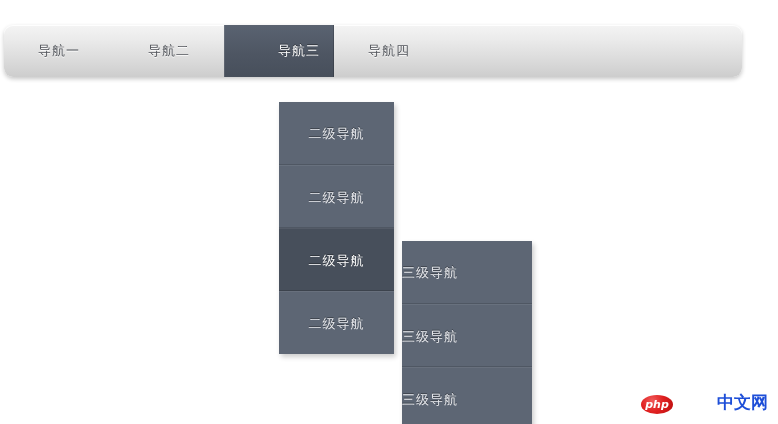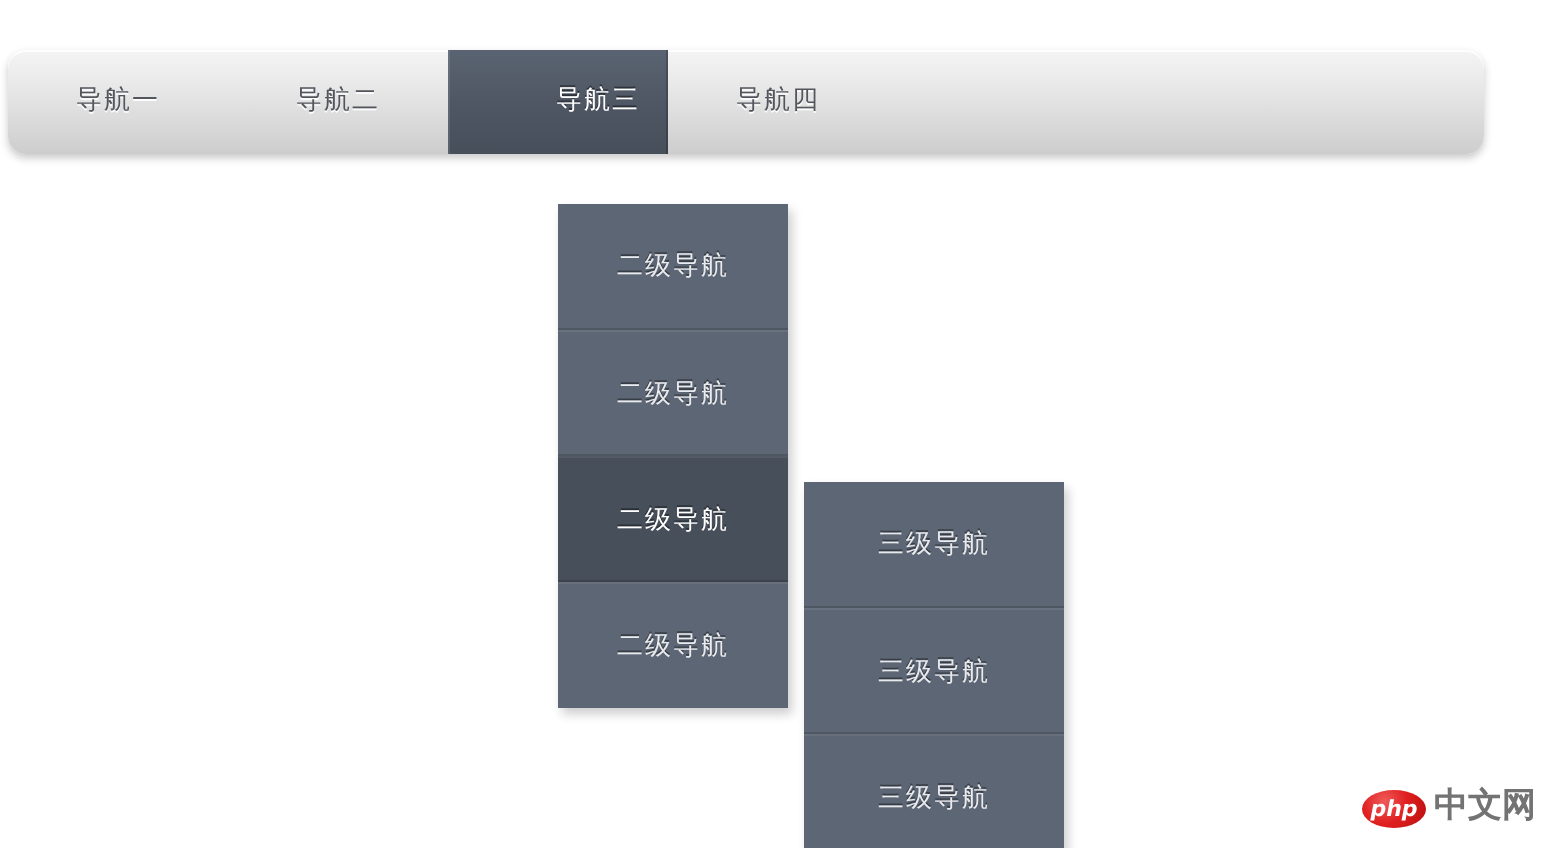--- a/index.html
+++ b/index.html
@@ -117,21 +117,21 @@
     width: 130px;
     margin: 0;
     padding: 0;
     list-style: none;
     background: #5d6674;
     box-shadow: 2px 3px 5px rgba(0,0,0,0.20);
   }
   .third-item {
     height: 63px;
     line-height: 63px;
-    text-align: center;
+    text-align: left;
     font-size: 13px;
     color: #e9eaee;
     text-shadow: 0 -1px 0 rgba(0,0,0,0.40);
     letter-spacing: 1px;
     cursor: pointer;
     border-top: 1px solid rgba(255,255,255,0.07);
     border-bottom: 1px solid rgba(0,0,0,0.14);
     box-sizing: border-box;
   }
   .third-item:first-child { border-top: none; }
@@ -156,22 +156,23 @@
     font-size: 11px;
     font-weight: bold;
     font-style: italic;
     line-height: 19px;
     text-align: center;
     font-family: "DejaVu Sans", "Liberation Sans", sans-serif;
   }
   #watermark-text {
     font-size: 17px;
     font-weight: bold;
-    color: #737373;
+    color: #1d4ed8;
     letter-spacing: 0px;
+    margin-left: 40px;
   }
 </style>
 </head>
 <body>
 
 <div id="nav-root">
 
   <div id="nav-bar"></div>
 
   <ul id="nav-list">

